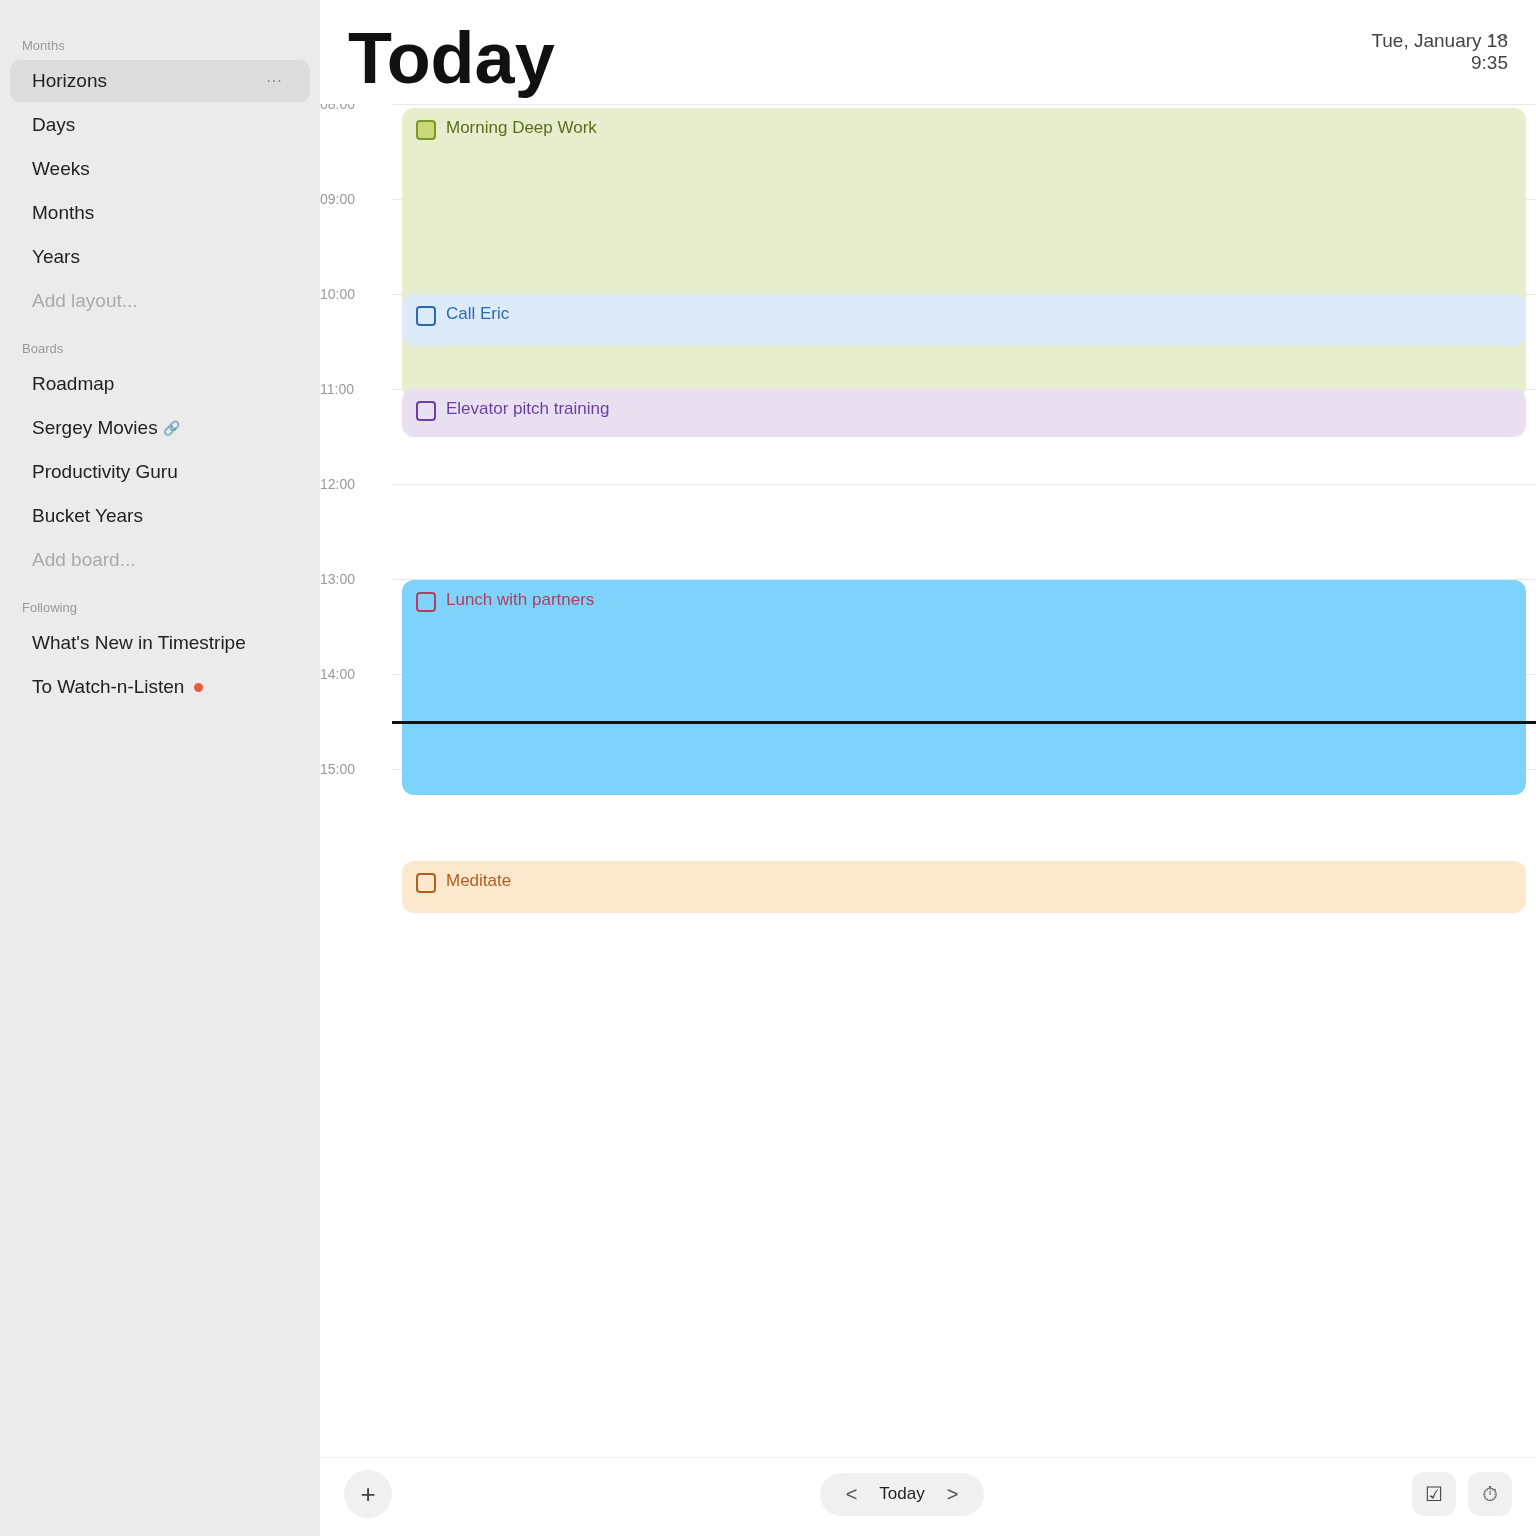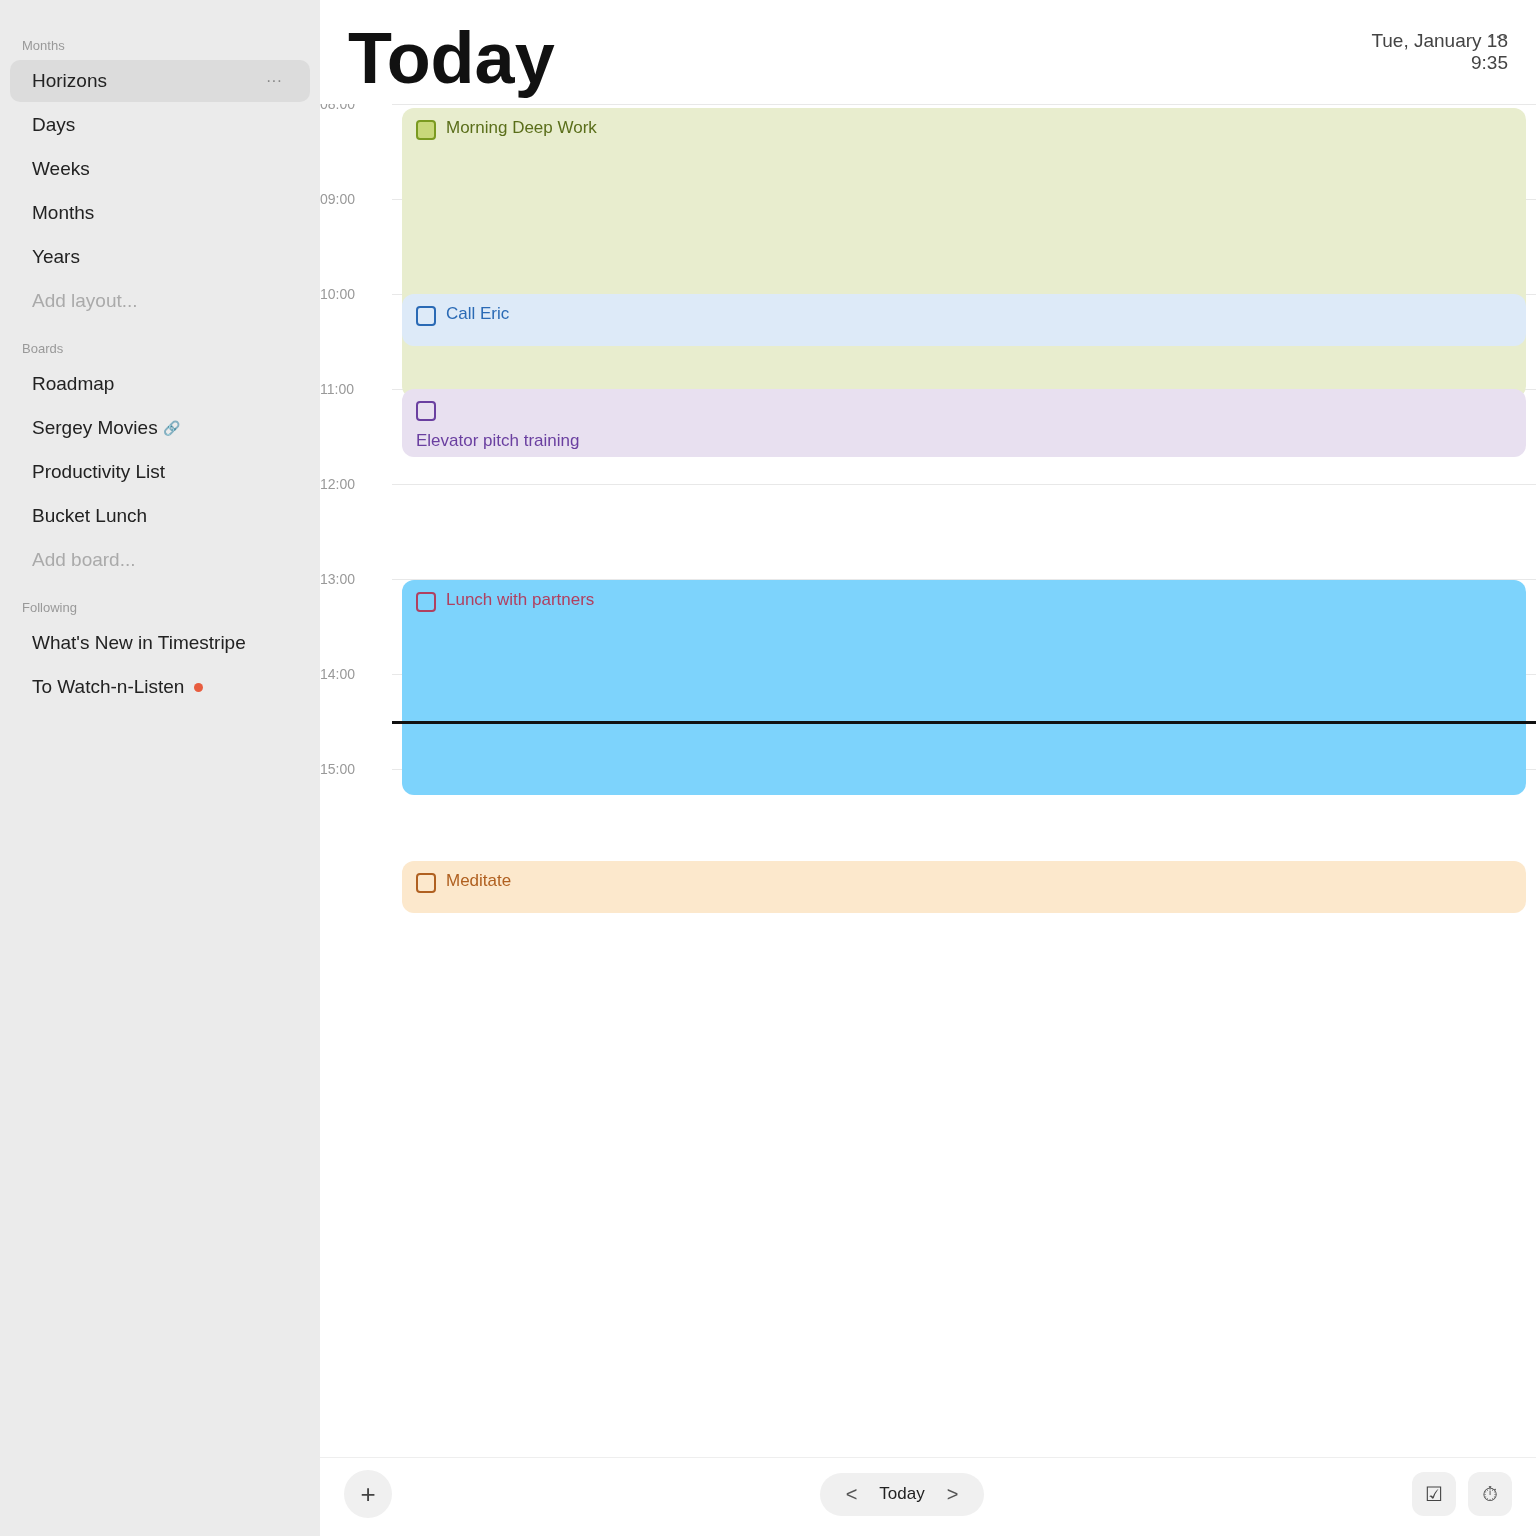--- a/index.html
+++ b/index.html
@@ -295,24 +295,24 @@
   <div class="sidebar-item">
     <span>Roadmap</span>
   </div>
   <div class="sidebar-item">
     <span class="item-label">
       <span>Sergey Movies</span>
       <span class="link-icon">🔗</span>
     </span>
   </div>
   <div class="sidebar-item">
-    <span>Productivity List</span>
-  </div>
-  <div class="sidebar-item">
-    <span>Bucket Lunch</span>
+    <span>Productivity Guru</span>
+  </div>
+  <div class="sidebar-item">
+    <span>Bucket Years</span>
   </div>
   <div class="sidebar-add">Add board...</div>
 
   <div class="sidebar-section-label">Following</div>
 
   <div class="sidebar-item">
     <span>What's New in Timestripe</span>
   </div>
   <div class="sidebar-item">
     <span class="item-label">
@@ -375,21 +375,21 @@
           <div class="event-block green" style="top: 4px; height: 290px; pointer-events: all;">
             <div class="event-checkbox green" style="border-color:#7a9a20; background:#c8d87a;"></div>
             <span class="event-label green">Morning Deep Work</span>
           </div>
 
           <div class="event-block blue" style="top: 190px; height: 52px; pointer-events: all;">
             <div class="event-checkbox" style="border-color:#2a6ab5;"></div>
             <span class="event-label blue">Call Eric</span>
           </div>
 
-          <div class="event-block purple" style="top: 285px; height: 68px; pointer-events: all; flex-direction: column;">
+          <div class="event-block purple" style="top: 285px; height: 48px; pointer-events: all;">
             <div class="event-checkbox" style="border-color:#6a3fa0;"></div>
             <span class="event-label purple">Elevator pitch training</span>
           </div>
 
           <div class="event-block pink" style="top: 476px; height: 215px; pointer-events: all;">
             <div class="event-checkbox" style="border-color:#b04060;"></div>
             <span class="event-label pink">Lunch with partners</span>
           </div>
 
           <div class="now-line" style="top: 617px; left: 0; right: 0;"></div>

